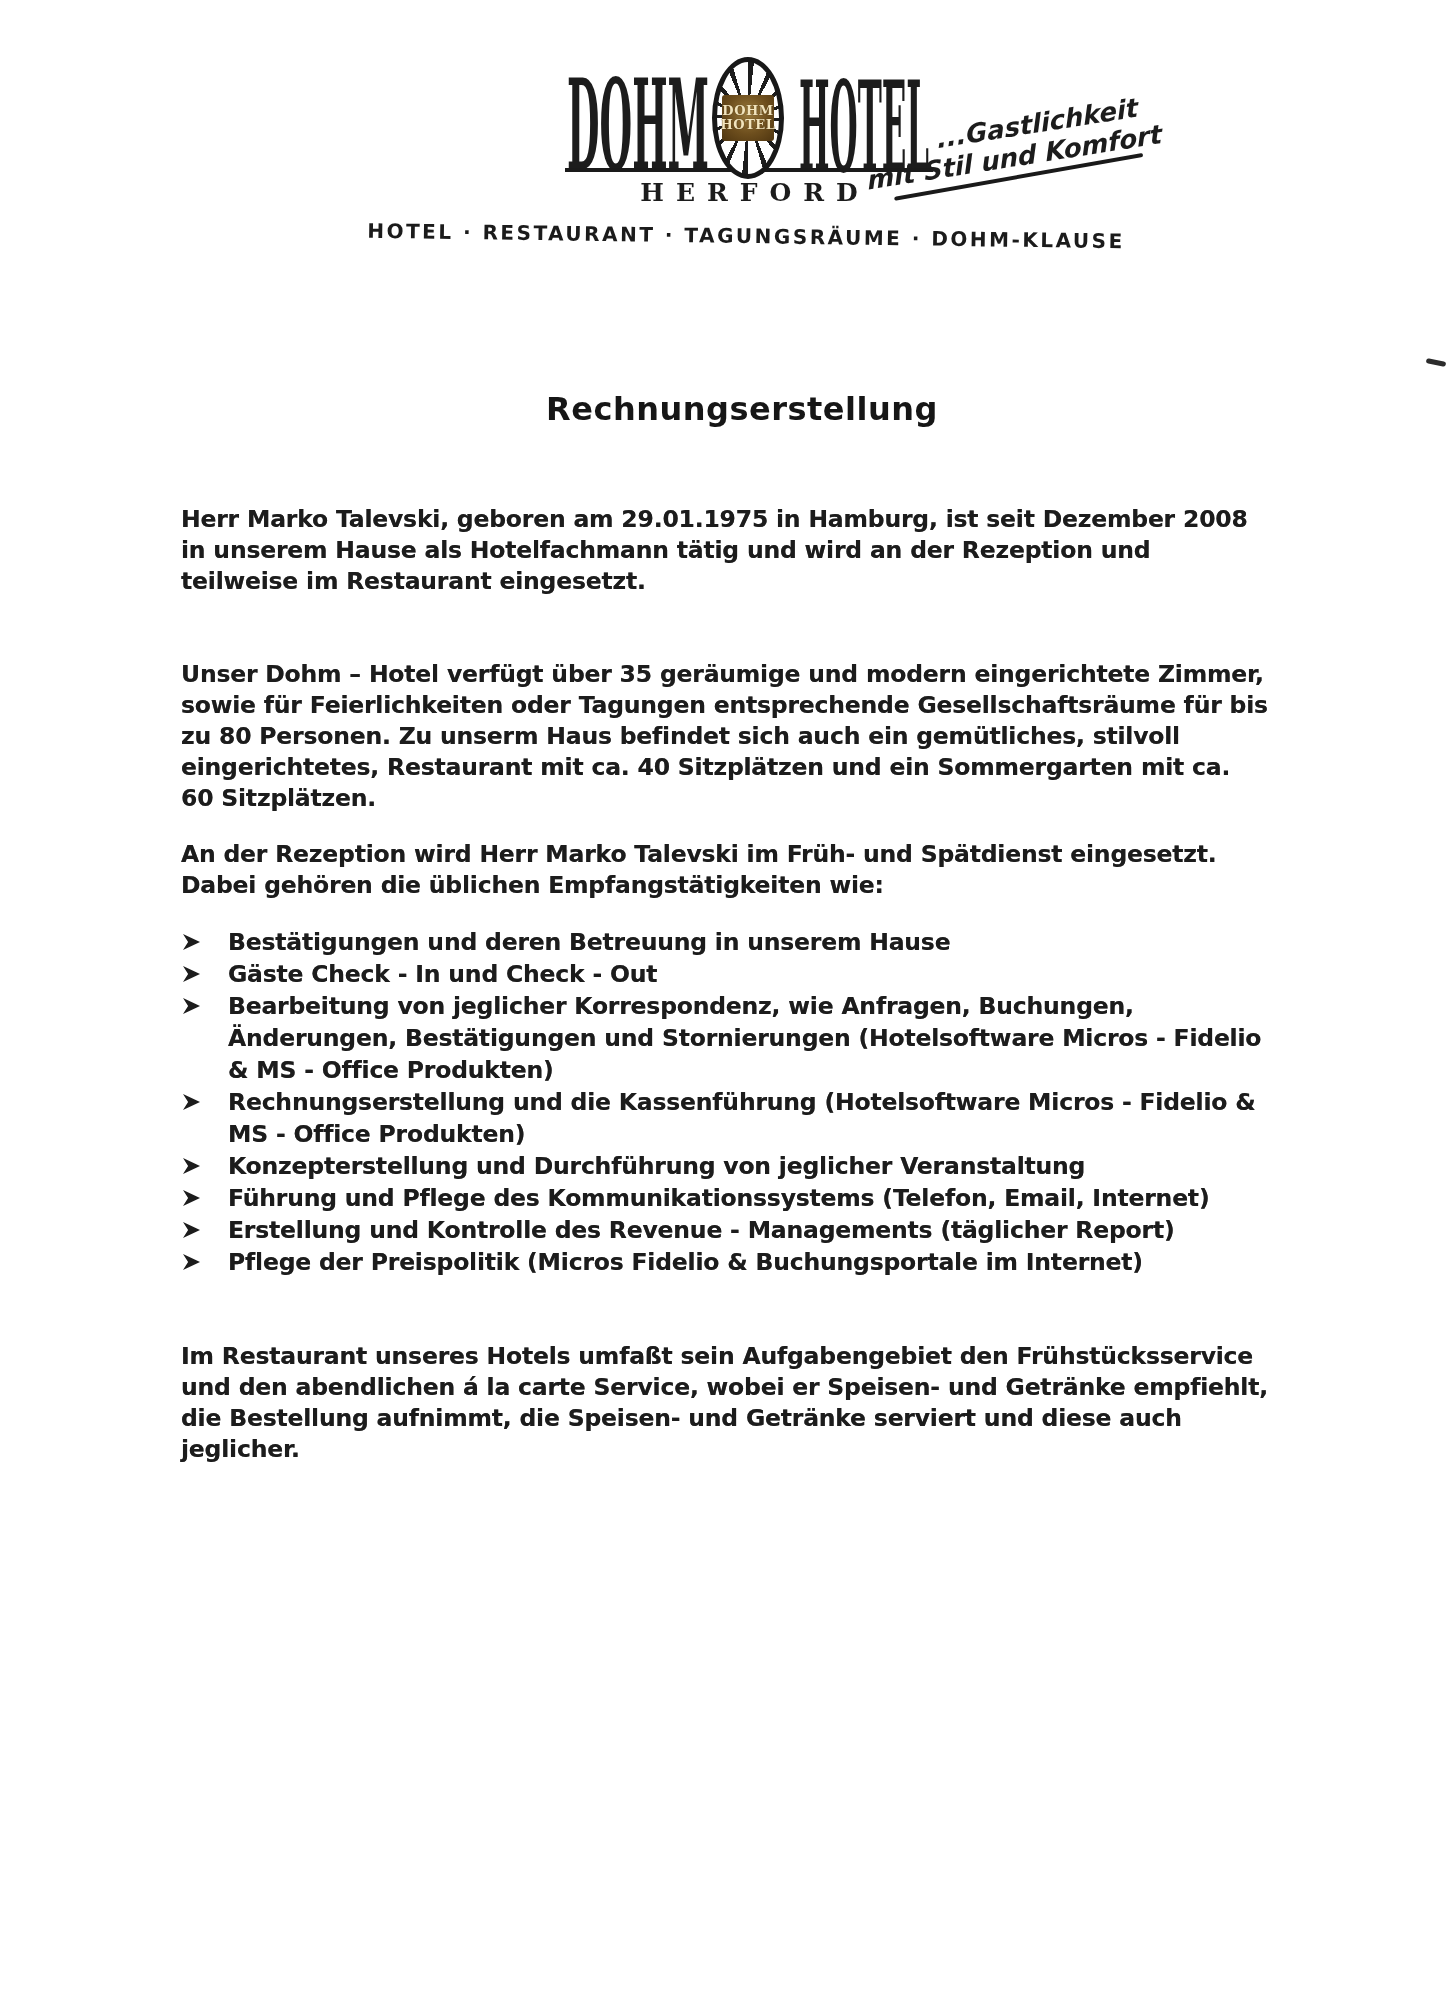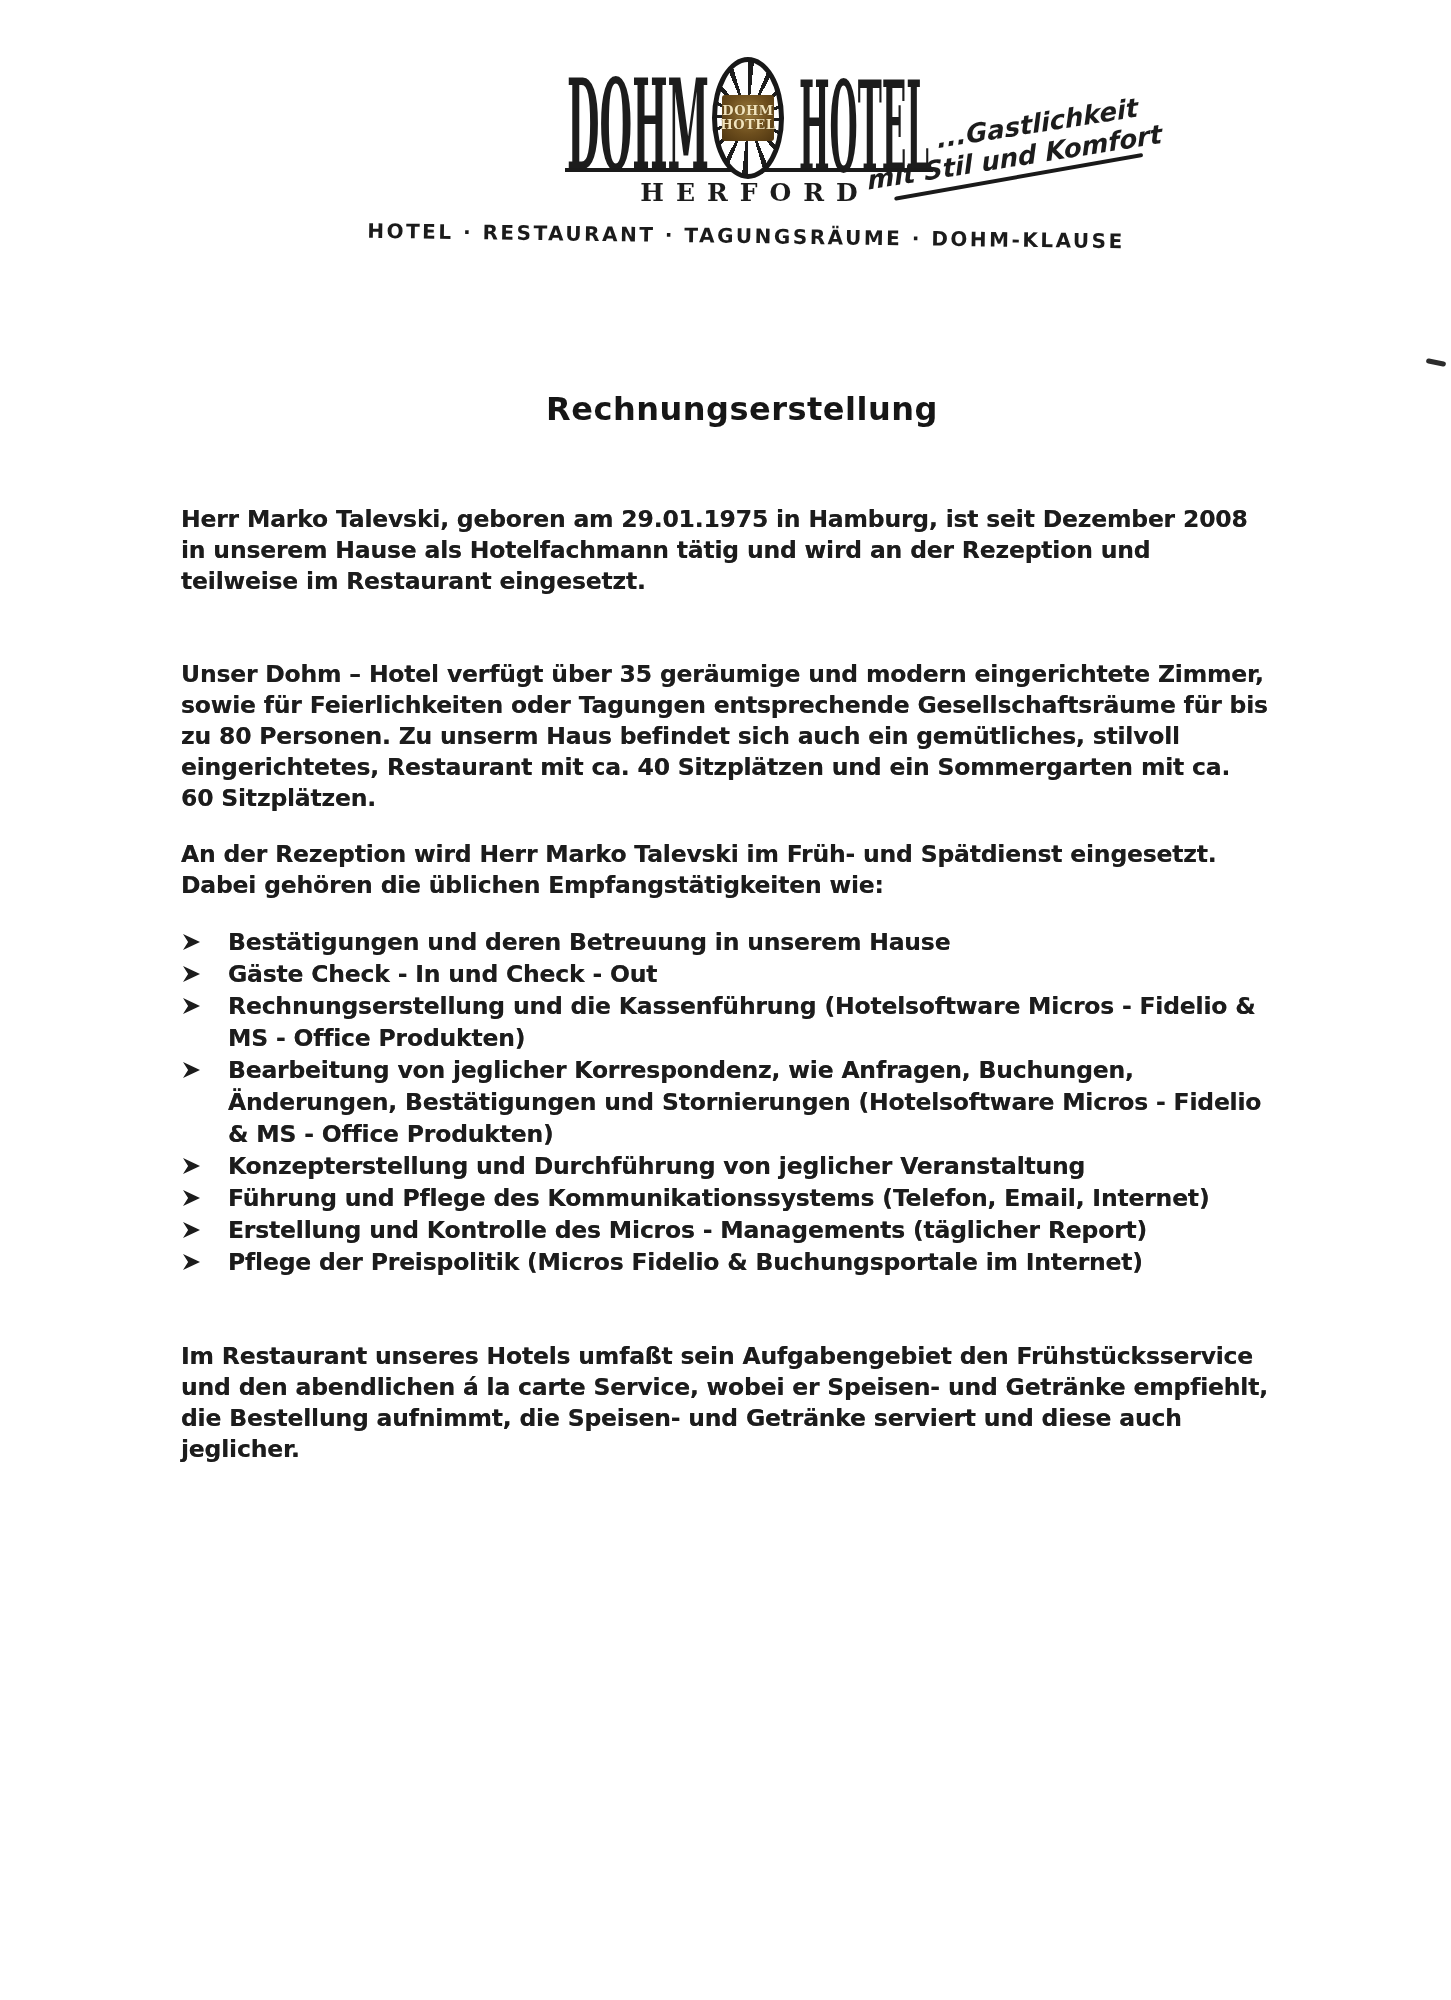--- a/index.html
+++ b/index.html
@@ -140,23 +140,23 @@
 
 <div class="para p1">Herr Marko Talevski, geboren am 29.01.1975 in Hamburg, ist seit Dezember 2008 in unserem Hause als Hotelfachmann tätig und wird an der Rezeption und teilweise im Restaurant eingesetzt.</div>
 
 <div class="para p2">Unser Dohm – Hotel verfügt über 35 geräumige und modern eingerichtete Zimmer, sowie für Feierlichkeiten oder Tagungen entsprechende Gesellschaftsräume für bis zu 80 Personen. Zu unserm Haus befindet sich auch ein gemütliches, stilvoll eingerichtetes, Restaurant mit ca. 40 Sitzplätzen und ein Sommergarten mit ca. 60 Sitzplätzen.</div>
 
 <div class="para p3">An der Rezeption wird Herr Marko Talevski im Früh- und Spätdienst eingesetzt. Dabei gehören die üblichen Empfangstätigkeiten wie:</div>
 
 <ul class="duties">
   <li><span class="blt"></span><span>Bestätigungen und deren Betreuung in unserem Hause</span></li>
   <li><span class="blt"></span><span>Gäste Check - In und Check - Out</span></li>
+  <li><span class="blt"></span><span>Bearbeitung von jeglicher Korrespondenz, wie Anfragen, Buchungen, Änderungen, Bestätigungen und Stornierungen (Hotelsoftware Micros - Fidelio &amp; MS - Office Produkten)</span></li>
   <li><span class="blt"></span><span>Rechnungserstellung und die Kassenführung (Hotelsoftware Micros - Fidelio &amp; MS - Office Produkten)</span></li>
-  <li><span class="blt"></span><span>Bearbeitung von jeglicher Korrespondenz, wie Anfragen, Buchungen, Änderungen, Bestätigungen und Stornierungen (Hotelsoftware Micros - Fidelio &amp; MS - Office Produkten)</span></li>
   <li><span class="blt"></span><span>Konzepterstellung und Durchführung von jeglicher Veranstaltung</span></li>
   <li><span class="blt"></span><span>Führung und Pflege des Kommunikationssystems (Telefon, Email, Internet)</span></li>
-  <li><span class="blt"></span><span>Erstellung und Kontrolle des Micros - Managements (täglicher Report)</span></li>
+  <li><span class="blt"></span><span>Erstellung und Kontrolle des Revenue - Managements (täglicher Report)</span></li>
   <li><span class="blt"></span><span>Pflege der Preispolitik (Micros Fidelio &amp; Buchungsportale im Internet)</span></li>
 </ul>
 
 <div class="para p4">Im Restaurant unseres Hotels umfaßt sein Aufgabengebiet den Frühstücksservice und den abendlichen á la carte Service, wobei er Speisen- und Getränke empfiehlt, die Bestellung aufnimmt, die Speisen- und Getränke serviert und diese auch jeglicher.</div>
 
 <div class="artifact"></div>
 
 </body></html>

